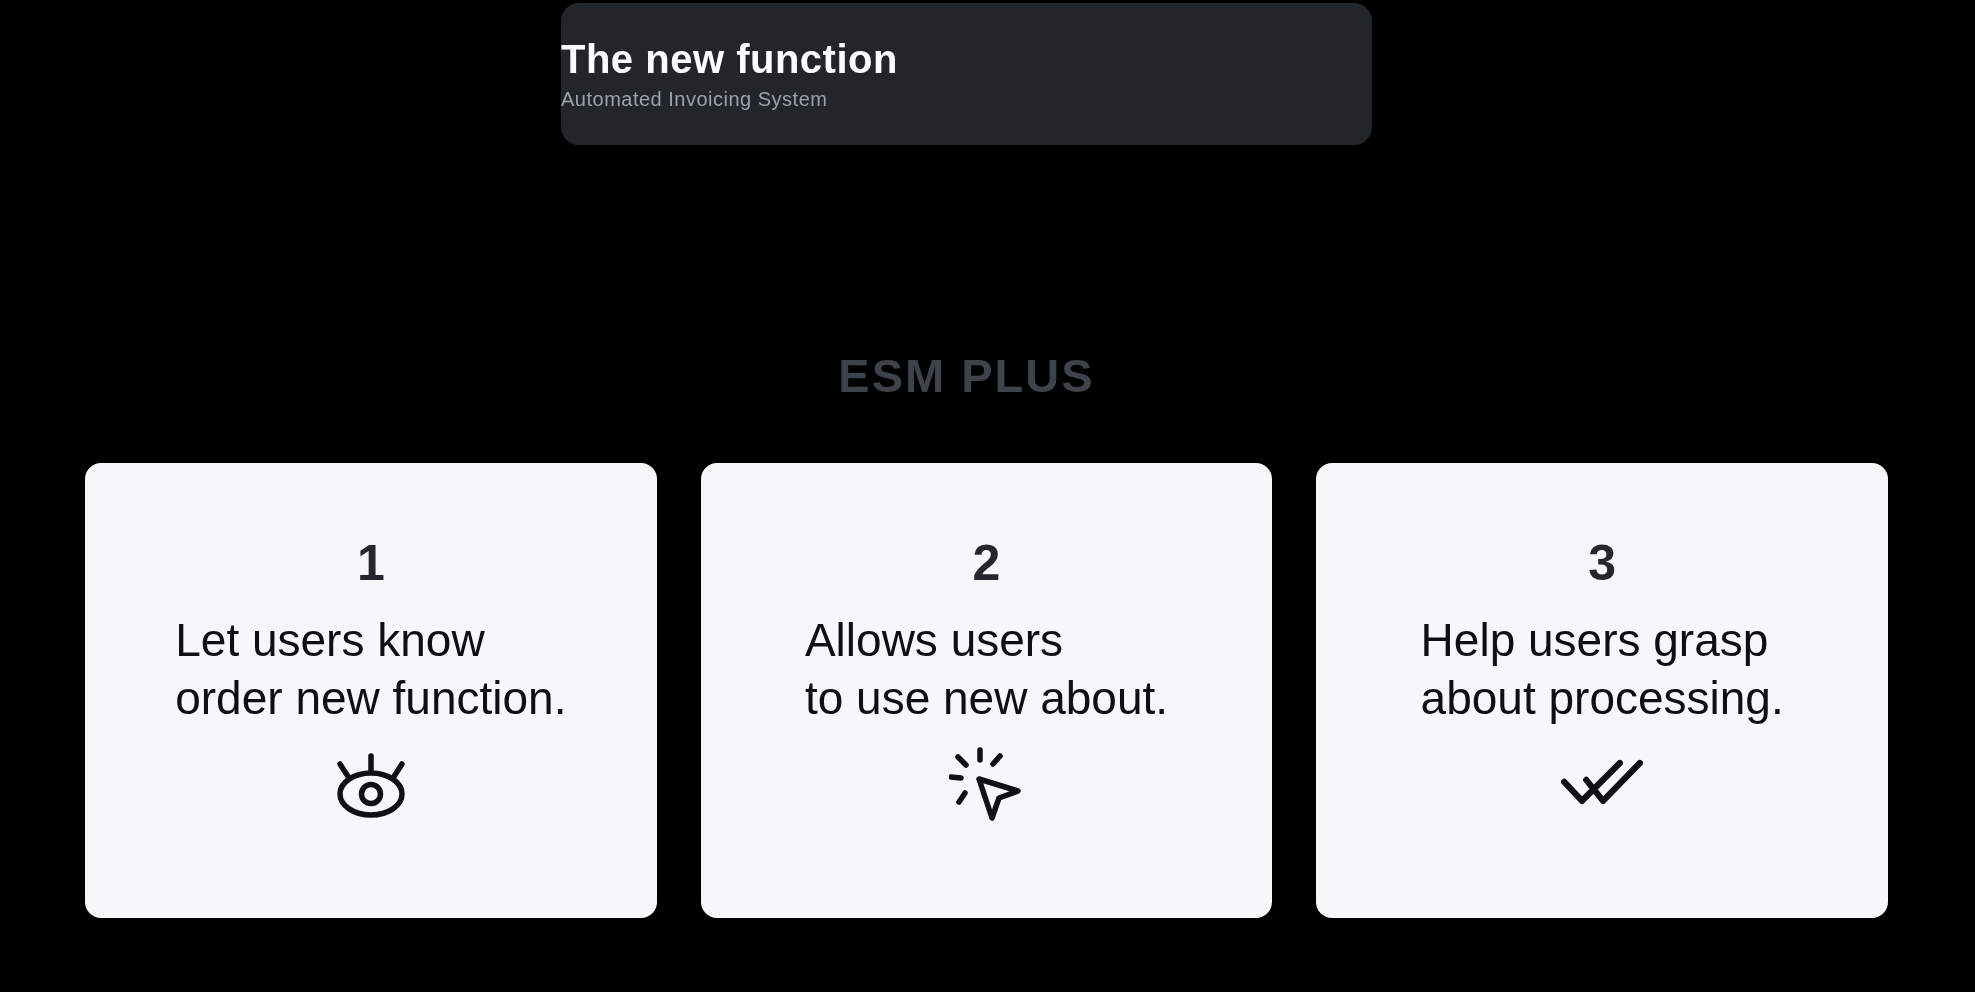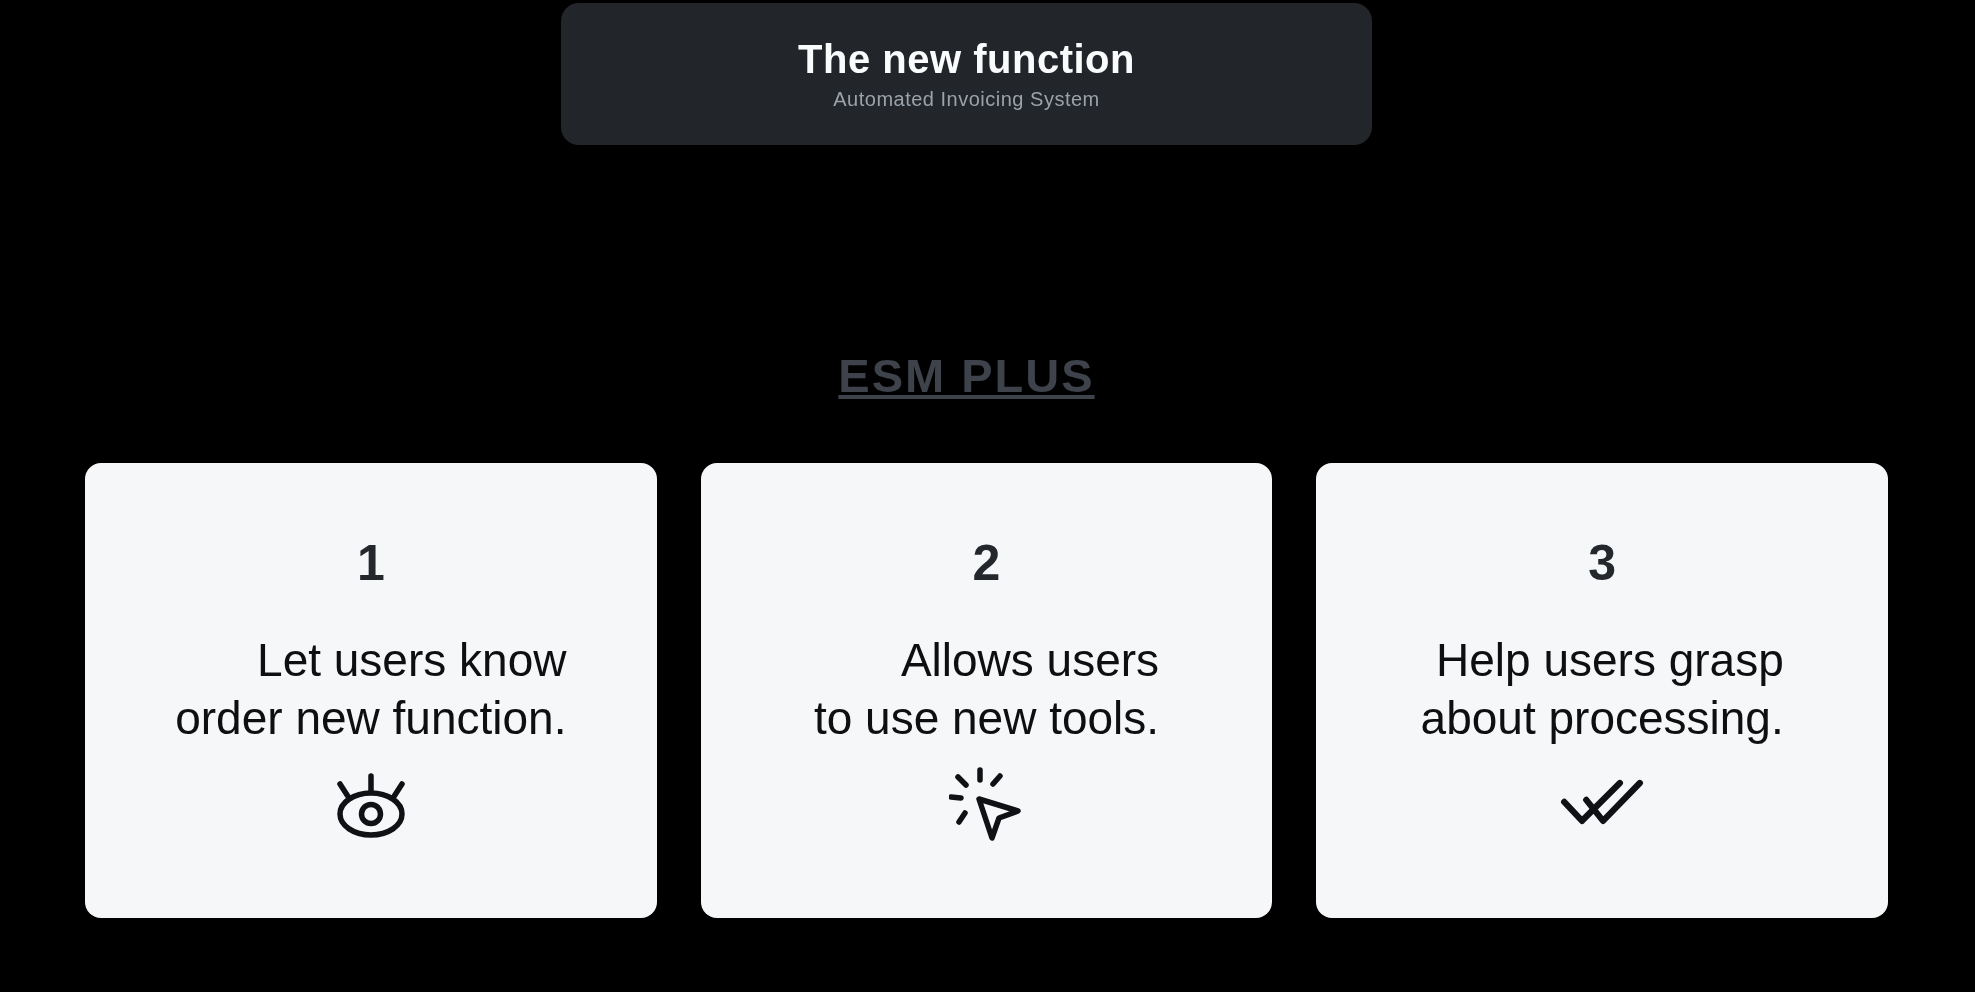--- a/index.html
+++ b/index.html
@@ -13,21 +13,21 @@
   }
 
   
   .header-box {
     position: absolute;
     left: 561px; top: 3px;
     width: 811px; height: 142px;
     background: var(--header_bg, #22252a);
     border-radius: 18px;
     display: flex; flex-direction: column;
-    align-items: center; justify-content: center;
+    justify-content: center;
     gap: 10px;
   }
   .header-title {
     font-size: 40px; font-weight: bold; line-height: 1;
     color: var(--title_color, #fafbfc);
     letter-spacing: 0.5px;
   }
   .header-subtitle {
     font-size: 20px; line-height: 1;
     color: var(--subtitle_color, #9aa2ab);
@@ -36,21 +36,20 @@
 
   
   .section-label {
     position: absolute;
     left: 561px; top: 352px; width: 811px;
     text-align: center;
     font-size: 47px; font-weight: bold;
     letter-spacing: 2px;
     color: var(--section_label_color, #3d424b);
     line-height: 1;
-    text-decoration: underline;
   }
 
   
   .cards {
     position: absolute;
     left: 85px; top: 463px;
     width: 1803px;
     display: flex; gap: 44px;
   }
   .card {
@@ -60,24 +59,24 @@
     border-radius: 16px;
     box-sizing: border-box;
     padding-top: 72px;
     display: flex; flex-direction: column; align-items: center;
   }
   .card-number {
     font-size: 50px; font-weight: bold; line-height: 56px;
     color: var(--number_color, #24272c);
   }
   .card-text {
-    margin-top: 40px;
+    margin-top: 20px;
     font-size: 46px; line-height: 58px;
     color: var(--body_color, #0e0f11);
-    text-align: right;
+    text-align: left;
   }
   .card-icon {
     margin-top: 16px;
     height: 80px;
     display: flex; align-items: center; justify-content: center;
   }
   .card-icon svg { display: block; }
 </style>
 </head>
 <body>
@@ -107,21 +106,21 @@
           <ellipse cx="38" cy="49" rx="31" ry="21"></ellipse>
           <circle cx="38" cy="49" r="9.5"></circle>
         </svg>
       </div>
     </div>
 
     <div class="card">
       <div class="card-number">2</div>
       <div class="card-text">
         <div>Allows users</div>
-        <div>to use new tools.</div>
+        <div>to use new about.</div>
       </div>
       <div class="card-icon">
         <svg width="76" height="76" viewBox="0 0 76 76" fill="none" stroke="#101114" stroke-width="5.5" stroke-linecap="round" stroke-linejoin="round">
           <line x1="31" y1="15" x2="31" y2="5"></line>
           <line x1="44" y1="19" x2="51" y2="11"></line>
           <line x1="17" y1="20" x2="9" y2="12"></line>
           <line x1="12" y1="33" x2="2" y2="32"></line>
           <line x1="16" y1="48" x2="10" y2="57"></line>
           <path d="M30,34 L69,46 L50,53 L43,73 Z"></path>
         </svg>

